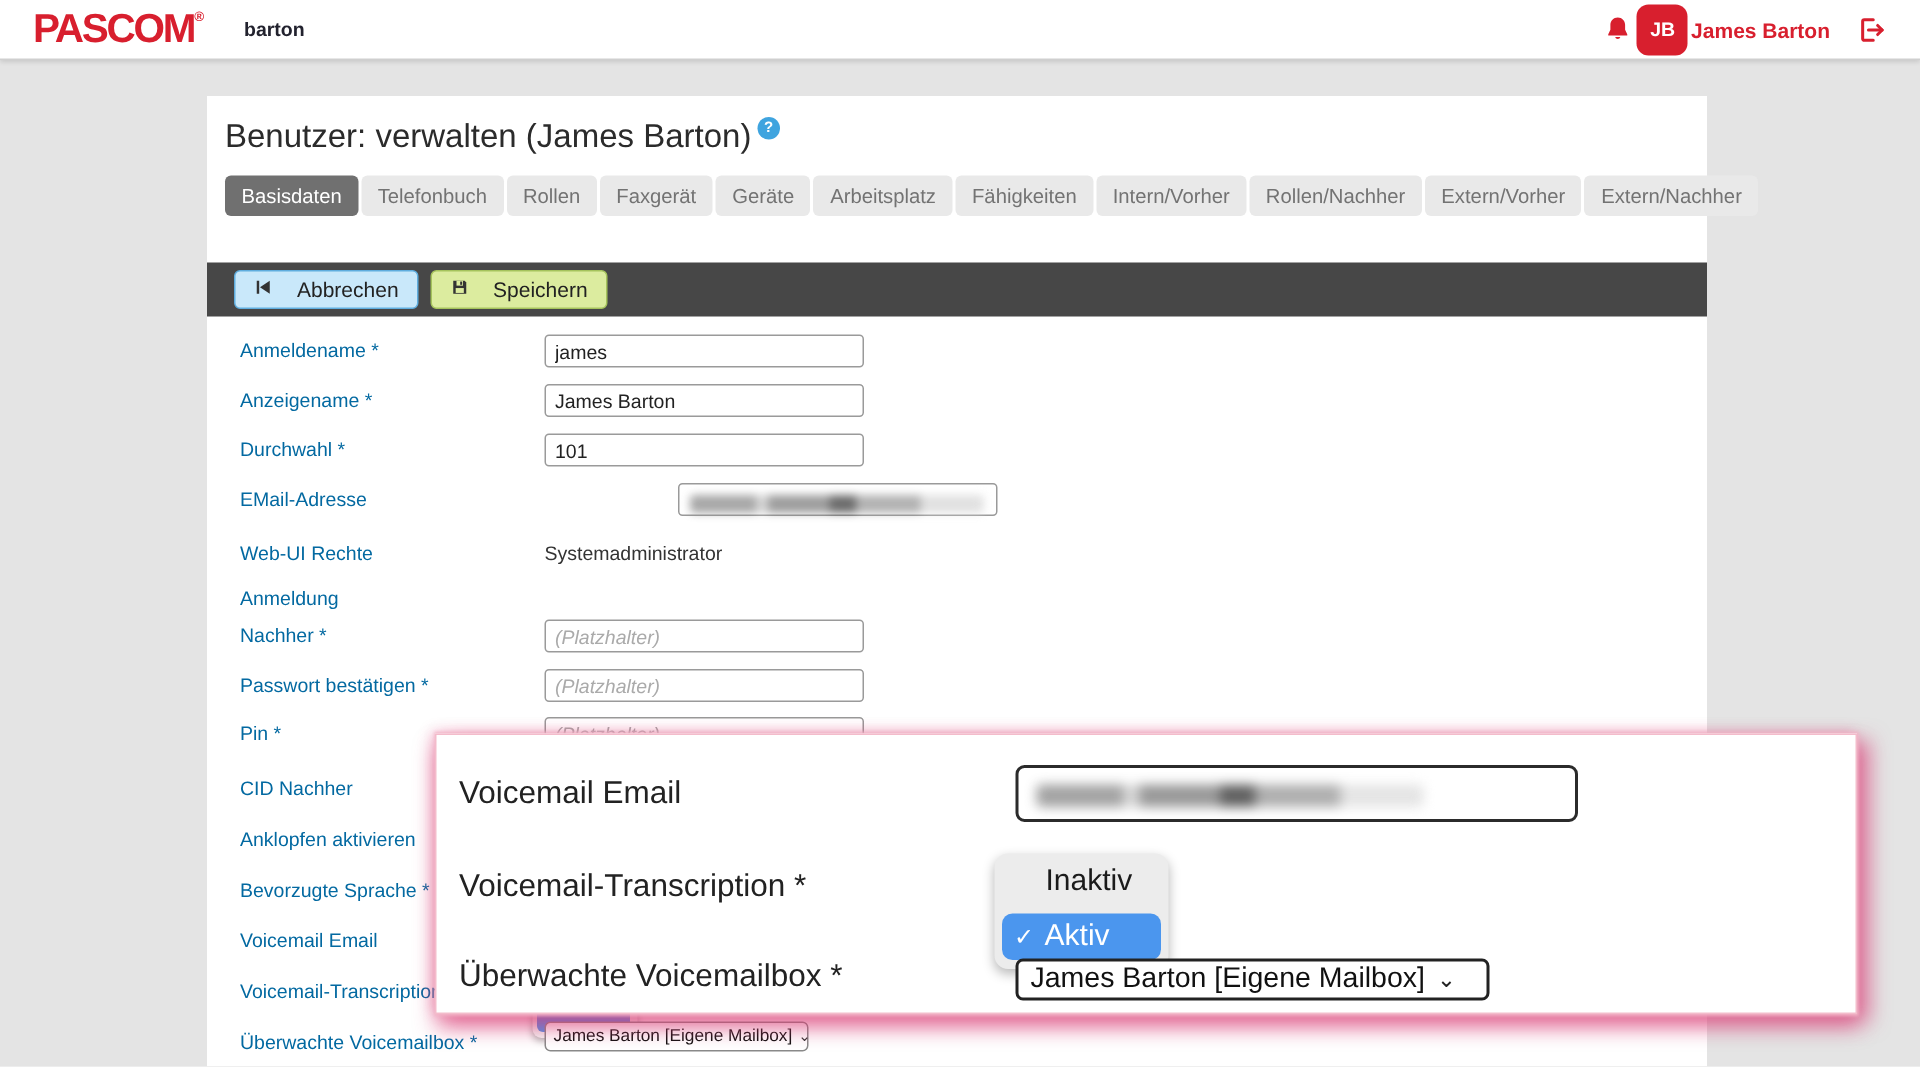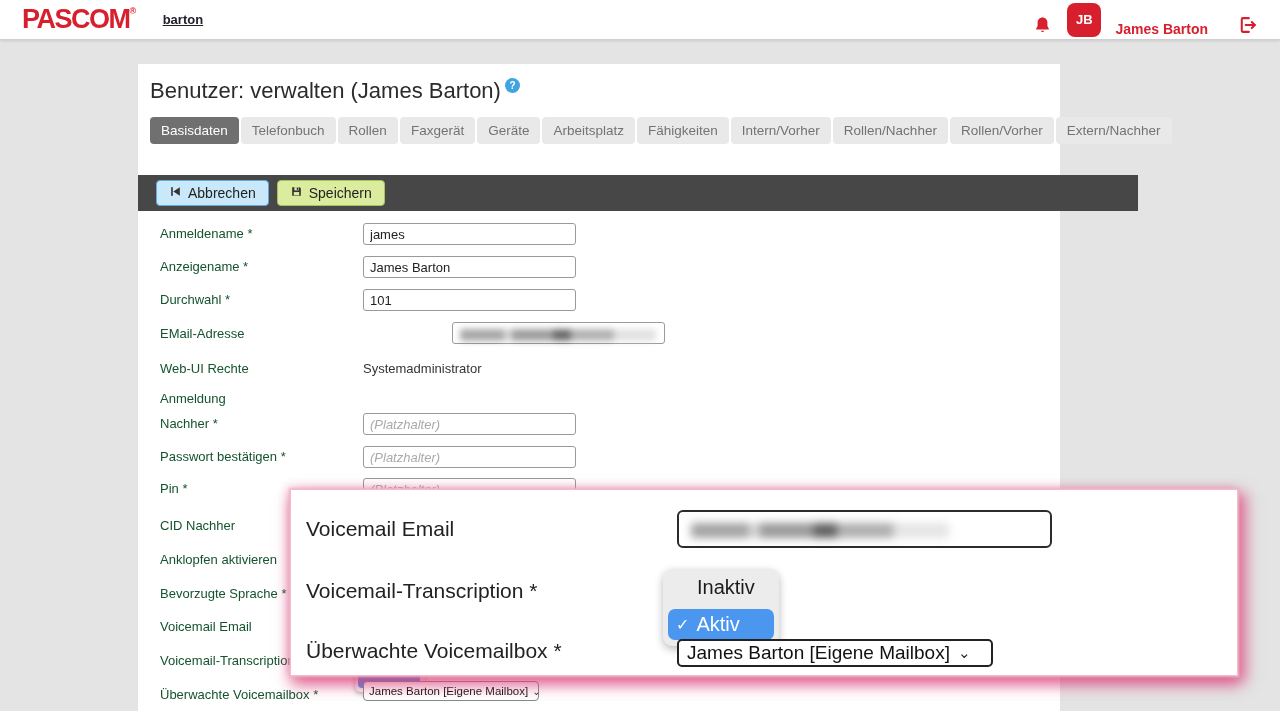--- a/index.html
+++ b/index.html
@@ -6,50 +6,50 @@
   html,body { width:1280px; height:711px; overflow:hidden; }
   body { font-family:"Liberation Sans", sans-serif; background:#e4e4e4; }
   .screen { position:relative; width:1280px; height:711px; background:#e4e4e4; overflow:hidden; }
 
   
   .topbar { position:absolute; left:0; top:0; width:1280px; height:40px; background:#ffffff;
             border-bottom:1px solid #cfcfcf; box-shadow:0 1px 3px rgba(0,0,0,.12); z-index:30;
             display:flex; align-items:center; }
   .logo { margin-left:22px; font-size:27px; font-weight:bold; letter-spacing:-1.5px; color:#d81f2e; }
   .logo sup { font-size:9px; font-weight:bold; vertical-align:top; position:relative; top:2px; }
-  .hostname { margin-left:28px; font-size:13px; font-weight:bold; color:#22222e;text-decoration:underline; }
-  .topbar-right { margin-left:auto; display:flex; align-items:flex-end; gap:14px; padding-right:20px; }
+  .hostname { margin-left:28px; font-size:13px; font-weight:bold; color:#22222e; }
+  .topbar-right { margin-left:auto; display:flex; align-items:center; gap:2px; padding-right:20px; }
   .bell { width:20px; height:22px; display:flex; align-items:center; cursor:pointer; }
   .avatar { width:34px; height:34px; border-radius:8px; background:#d81f2e; color:#fff;
             font-size:13px; font-weight:bold; display:flex; align-items:center; justify-content:center; }
   .username { color:#d81f2e; font-size:14px; font-weight:bold; }
   .logout { width:24px; height:24px; display:flex; align-items:center; cursor:pointer; margin-left:14px; }
 
   
-  .card { position:absolute; left:138px; top:64px; width:922px; height:647px; background:#ffffff; z-index:1; }
+  .card { position:absolute; left:138px; top:64px; width:1000px; height:647px; background:#ffffff; z-index:1; }
   .page-title { position:absolute; left:12px; top:14px; font-size:22px; color:#2b2b2b; }
   .help { display:inline-block; width:15px; height:15px; border-radius:50%; background:#3fa4df; color:#fff;
           font-size:10px; font-weight:bold; text-align:center; line-height:15px; vertical-align:top; margin-left:4px; }
 
   .tabs { position:absolute; left:12px; top:53px; width:950px; }
   .tabrow { display:flex; gap:2px; margin-bottom:2px;text-align:center; }
   .tab { background:#e9e9e9; color:#737373; font-size:13.5px; padding:6px 11px; border-radius:4px;
          white-space:nowrap; cursor:pointer; }
   .tab.active { background:#707070; color:#fff; }
 
   .toolbar { position:absolute; left:0; top:111px; width:1000px; height:36px; background:#474747;
              display:flex; align-items:center; gap:8px; padding-left:18px; }
-  .btn { display:flex; align-items:center; gap:6px; height:26px; padding:0 12px; border-radius:4px;
+  .btn { display:flex; align-items:center; gap:16px; height:26px; padding:0 12px; border-radius:4px;
          font-size:14px; color:#222; cursor:pointer; }
   .btn-cancel { background:#c9e8fa; border:1px solid #5fadde; }
   .btn-save { background:#dcec9f; border:1px solid #a5c35c; }
 
   
   .row { position:absolute; left:22px; width:960px; height:24px; }
-  .lbl { font-size:13px; color:#14532d; line-height:22px; }
+  .lbl { font-size:13px; color:#0369a1; line-height:22px; }
   .ctl { position:absolute; left:203px; top:0; }
   .tin { width:213px; height:22px; border:1px solid #9a9a9a; border-radius:3px; font-size:13px;
          padding:2px 6px; font-family:"Liberation Sans", sans-serif; color:#222; background:#fff; }
   .tin::placeholder { color:#aaa; font-style:italic; }
   .static { font-size:13px; color:#333; line-height:22px; white-space:nowrap; }
   .blurwrap { position:relative; }
   .blurbar { position:absolute; left:8px; top:5px; width:196px; height:12px; filter:blur(3px);
              background:linear-gradient(90deg,#8c8c8c 0 22%,#c9c9c9 23% 26%,#7f7f7f 27% 47%,#3d3d3d 48% 56%,#9a9a9a 57% 78%,#d8d8d8 79% 100%);
              border-radius:3px; opacity:.75; }
 
@@ -121,21 +121,21 @@
       <div class="tabrow">
         <div class="tab active">Basisdaten</div>
         <div class="tab">Telefonbuch</div>
         <div class="tab">Rollen</div>
         <div class="tab">Faxgerät</div>
         <div class="tab">Geräte</div>
         <div class="tab">Arbeitsplatz</div>
         <div class="tab">Fähigkeiten</div>
         <div class="tab">Intern/Vorher</div>
         <div class="tab">Rollen/Nachher</div>
-        <div class="tab">Rollen/Vorher</div>
+        <div class="tab">Extern/Vorher</div>
         <div class="tab">Extern/Nachher</div>
       </div>
     </div>
 
     <div class="toolbar">
       <div class="btn btn-cancel">
         <span><svg width="13" height="13" viewBox="0 0 24 24">
               <rect x="4" y="4" width="3" height="16" fill="#333"></rect>
               <polygon points="20,4 20,20 8,12" fill="#333"></polygon>
             </svg></span>

